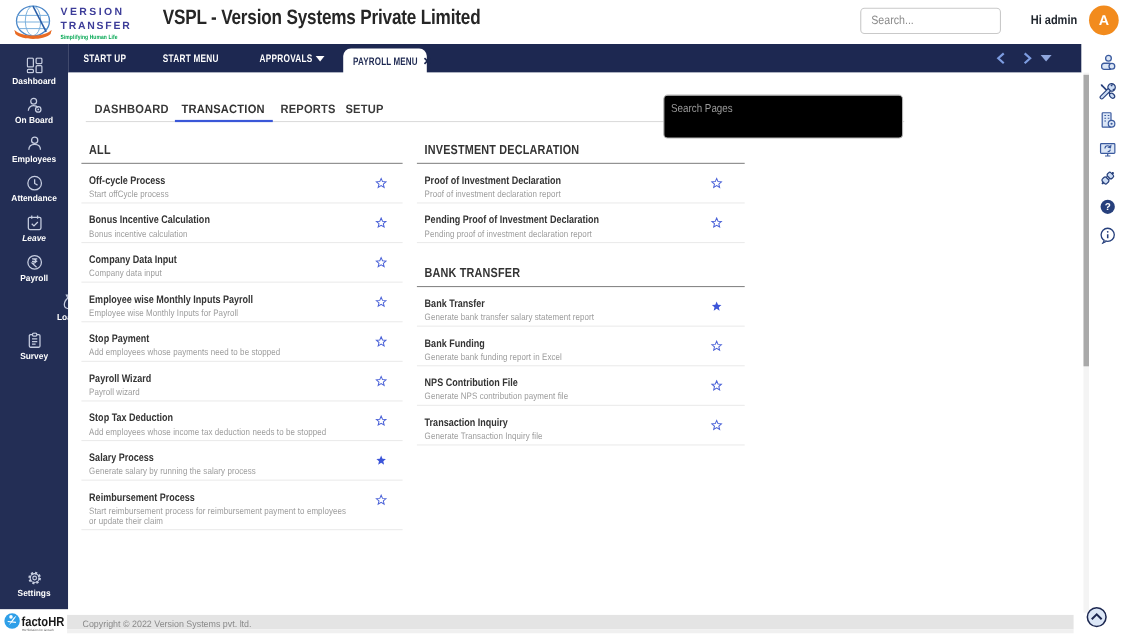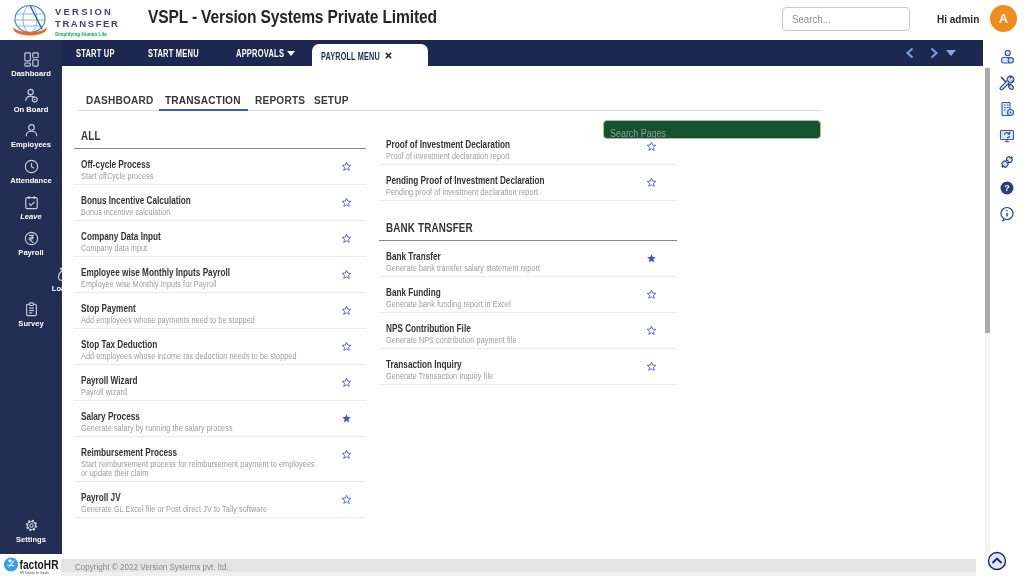--- a/index.html
+++ b/index.html
@@ -22,31 +22,31 @@
   
   #lsb { position:absolute; left:0; top:40px; width:62px; height:514px; background:#232e55; }
   .lsbitem { position:absolute; left:0; width:62px; text-align:center; }
   .lsbitem svg { display:block; margin:0 auto; }
   .lsbitem .lbl { display:block; margin-top:2px; font-size:8px; line-height:9px; font-weight:bold; color:#fff; transform:scaleX(0.95); }
   #flogo { position:absolute; left:0; top:554px; width:62px; height:22px; background:#fff;padding-left:48px; }
 
   
   #mbar { position:absolute; left:62px; top:40px; width:921px; height:26px; background:#1d2851; }
   .mitem { position:absolute; top:8px; font-size:10px; font-weight:bold; color:#fff; letter-spacing:0.3px; transform:scaleX(0.75); transform-origin:left; }
-  #wtab { position:absolute; left:250px; top:3.5px; width:116px; height:23px; background:#fff; border-radius:7px 7px 0 0; }
+  #wtab { position:absolute; left:250px; top:3.5px; width:76px; height:23px; background:#fff; border-radius:7px 7px 0 0; }
   #wtab span { position:absolute; left:9px; top:7px; font-size:10px; font-weight:bold; color:#1d2851; letter-spacing:0.2px; transform:scaleX(0.73); transform-origin:left; white-space:nowrap; }
   .caret { width:0; height:0; border-left:5px solid transparent; border-right:5px solid transparent; border-top:6px solid #8fa6dd; }
 
   
   #content { position:absolute; left:62px; top:66px; width:921px; height:493px; background:#fff; overflow:hidden; }
   #tabsrow { position:absolute; left:16px; top:0; width:744px; height:45px; border-bottom:1px solid #dcdcdc; }
   .ctab { position:absolute; top:28px; font-size:11px; font-weight:bold; color:#3a3a3a; letter-spacing:0.2px; transform:scaleX(0.92); transform-origin:left; white-space:nowrap; }
   #ctab-active { color:#333; }
   #bluebar { position:absolute; left:81px; top:42.5px; width:89px; height:2.5px; background:#3a57d8; }
-  #pgsearch { position:absolute; left:541px; top:20px; width:218px; height:19px; border:1px solid #b5b5b5; border-radius:4px; background:#14532d;margin-top:34px; }
+  #pgsearch { position:absolute; left:541px; top:20px; width:218px; height:40px; border:1px solid #b5b5b5; border-radius:4px; background:#000000; }
   #pgsearch span { position:absolute; left:6px; top:6px; font-size:10.5px; color:#9a9a9a; transform:scaleX(0.85); transform-origin:left; }
 
   .col { position:absolute; top:63px; }
   #lcol { left:12px;  width:292px; }
   #rcol { left:316.5px; width:298px; }
   .sechdr { font-size:12px; line-height:15px; font-weight:bold; color:#333; letter-spacing:0.2px; padding:0 0 4px 7px; border-bottom:1px solid #888; }
   .sechdr span { display:inline-block; transform:scaleX(0.82); transform-origin:left; white-space:nowrap; }
   ul.plist { list-style:none; }
   li.pitem { position:relative; border-bottom:1px solid #ebebeb; padding:10px 40px 0 7px; height:36px; }
   li.pitem.h3 { height:45px; }
@@ -246,58 +246,52 @@
             </svg>
           </li>
         <li class="pitem">
             <div class="t">Stop Payment</div>
             <div class="s">Add employees whose payments need to be stopped</div>
           <svg class="star" width="11" height="11" viewBox="0 0 24 24">
               <path d="M12 2.6l2.7 6.3 6.8.5-5.2 4.5 1.6 6.6-5.9-3.6-5.9 3.6 1.6-6.6-5.2-4.5 6.8-.5z" fill="none" stroke="#4c63d8" stroke-width="2"></path>
             </svg>
           </li>
         <li class="pitem">
+            <div class="t">Payroll Wizard</div>
+            <div class="s">Payroll wizard</div>
+          <svg class="star" width="11" height="11" viewBox="0 0 24 24">
+              <path d="M12 2.6l2.7 6.3 6.8.5-5.2 4.5 1.6 6.6-5.9-3.6-5.9 3.6 1.6-6.6-5.2-4.5 6.8-.5z" fill="none" stroke="#4c63d8" stroke-width="2"></path>
+            </svg>
+          </li>
+        <li class="pitem">
             <div class="t">Stop Tax Deduction</div>
             <div class="s">Add employees whose income tax deduction needs to be stopped</div>
-          <svg class="star" width="11" height="11" viewBox="0 0 24 24">
-              <path d="M12 2.6l2.7 6.3 6.8.5-5.2 4.5 1.6 6.6-5.9-3.6-5.9 3.6 1.6-6.6-5.2-4.5 6.8-.5z" fill="none" stroke="#4c63d8" stroke-width="2"></path>
-            </svg>
-          </li>
-        <li class="pitem">
-            <div class="t">Payroll Wizard</div>
-            <div class="s">Payroll wizard</div>
           <svg class="star" width="11" height="11" viewBox="0 0 24 24">
               <path d="M12 2.6l2.7 6.3 6.8.5-5.2 4.5 1.6 6.6-5.9-3.6-5.9 3.6 1.6-6.6-5.2-4.5 6.8-.5z" fill="none" stroke="#4c63d8" stroke-width="2"></path>
             </svg>
           </li>
         <li class="pitem">
             <div class="t">Salary Process</div>
             <div class="s">Generate salary by running the salary process</div>
           <svg class="star" width="11" height="11" viewBox="0 0 24 24">
               <path d="M12 2.6l2.7 6.3 6.8.5-5.2 4.5 1.6 6.6-5.9-3.6-5.9 3.6 1.6-6.6-5.2-4.5 6.8-.5z" fill="#3c55d9"></path>
             </svg>
           </li>
         <li class="pitem h3">
             <div class="t">Reimbursement Process</div>
             <div class="s">Start reimbursement process for reimbursement payment to employees<br>or update their claim</div>
           <svg class="star" width="11" height="11" viewBox="0 0 24 24">
               <path d="M12 2.6l2.7 6.3 6.8.5-5.2 4.5 1.6 6.6-5.9-3.6-5.9 3.6 1.6-6.6-5.2-4.5 6.8-.5z" fill="none" stroke="#4c63d8" stroke-width="2"></path>
             </svg>
           </li>
-        <li class="pitem">
-            <div class="t">Payroll JV</div>
-            <div class="s">Generate GL Excel file or Post direct JV to Tally software</div>
-          <svg class="star" width="11" height="11" viewBox="0 0 24 24">
-              <path d="M12 2.6l2.7 6.3 6.8.5-5.2 4.5 1.6 6.6-5.9-3.6-5.9 3.6 1.6-6.6-5.2-4.5 6.8-.5z" fill="none" stroke="#4c63d8" stroke-width="2"></path>
-            </svg>
-          </li>
       </ul>
     </div>
 
     <div class="col" id="rcol">
+      <div class="sechdr"><span>INVESTMENT DECLARATION</span></div>
       <ul class="plist" id="rlist1">
         <li class="pitem">
             <div class="t">Proof of Investment Declaration</div>
             <div class="s">Proof of investment declaration report</div>
           <svg class="star" width="11" height="11" viewBox="0 0 24 24">
               <path d="M12 2.6l2.7 6.3 6.8.5-5.2 4.5 1.6 6.6-5.9-3.6-5.9 3.6 1.6-6.6-5.2-4.5 6.8-.5z" fill="none" stroke="#4c63d8" stroke-width="2"></path>
             </svg>
           </li>
         <li class="pitem">
             <div class="t">Pending Proof of Investment Declaration</div>

